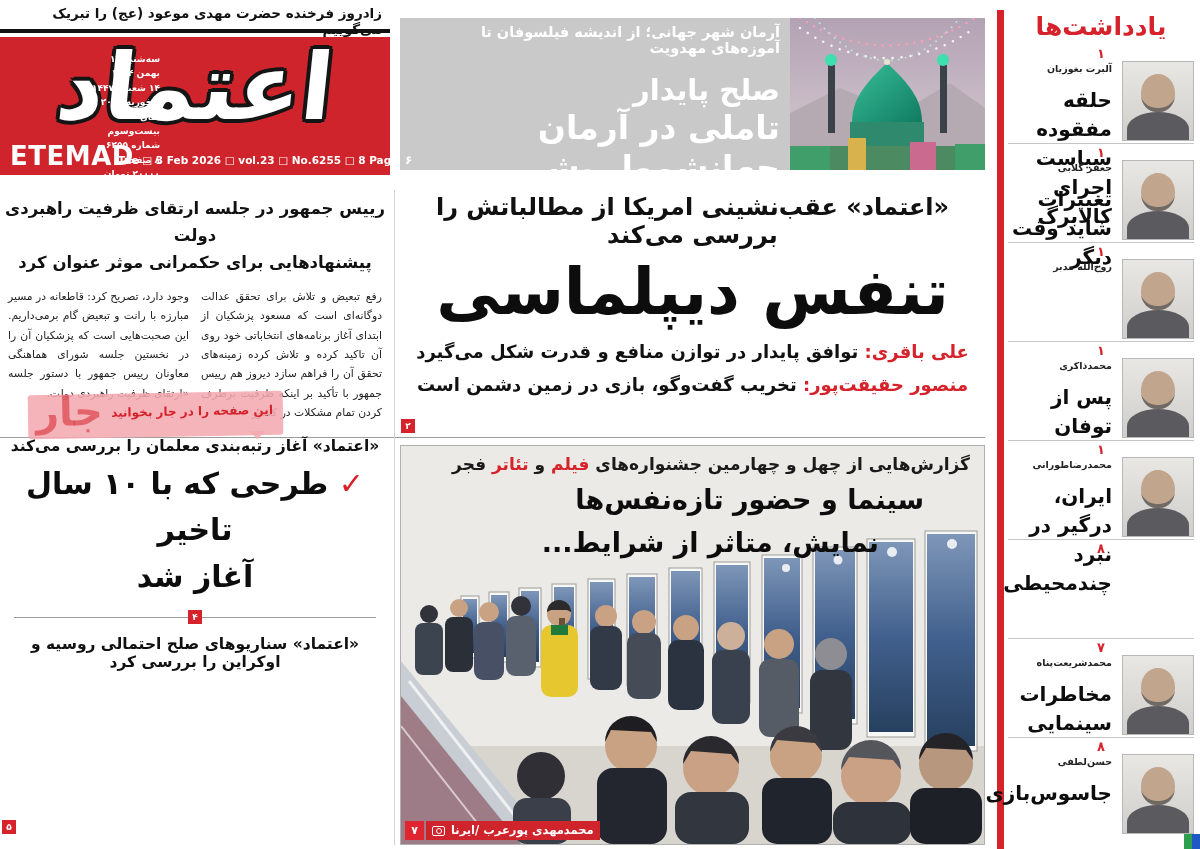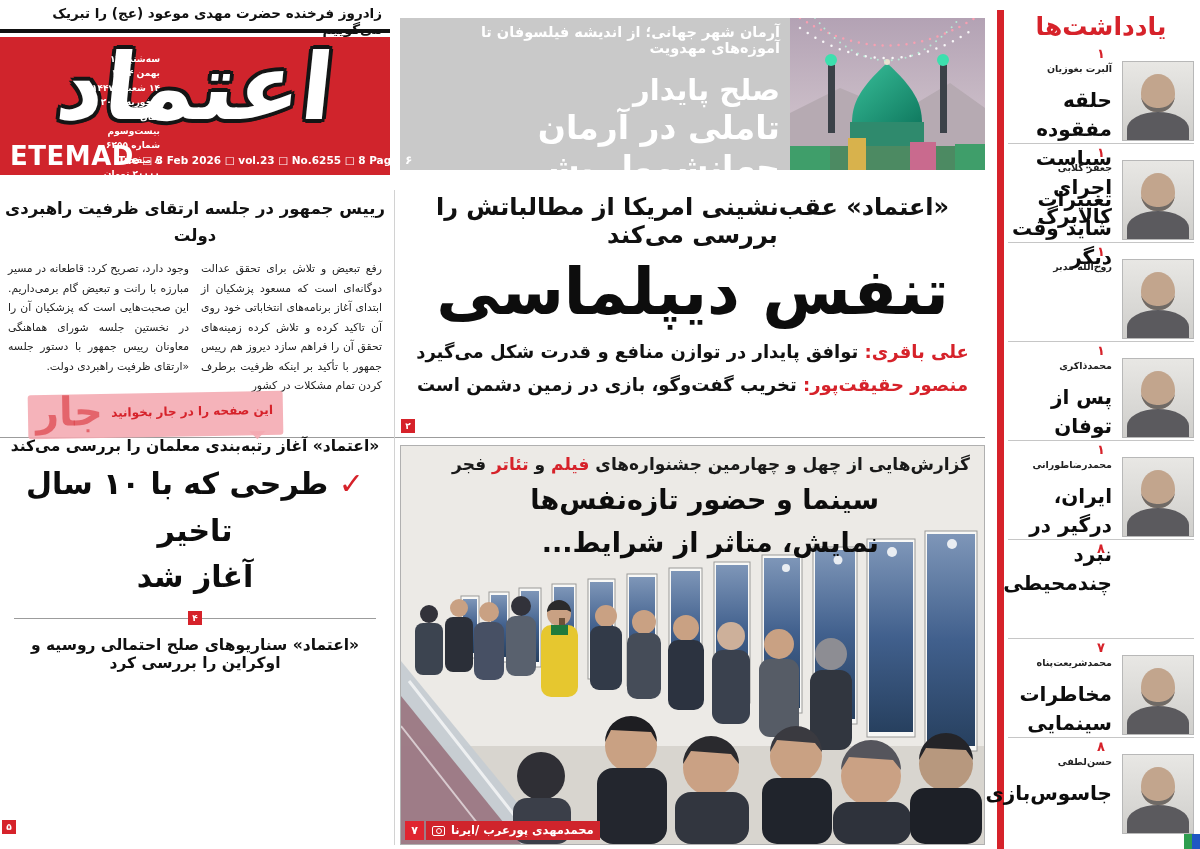--- a/index.html
+++ b/index.html
@@ -43,21 +43,21 @@
   .pagebox { display:inline-block; background:#d6222a; color:#fff; font-size:9px; font-weight:bold;
              width:14px; height:14px; line-height:14px; text-align:center; }
   .lead-page { position:absolute; left:1px; bottom:2px; }
   .mid-rule { position:absolute; top:437px; left:0; width:985px; height:1px; background:#9c9c9c; }
 
   
   .festival { position:absolute; top:445px; left:400px; width:585px; height:400px; border:1px solid #b0b0b0; background:#bef264; }
   .festival svg { position:absolute; top:0; left:0; }
   .fest-text { position:absolute; top:8px; right:0; left:0; direction:rtl; text-align:right; z-index:3; }
   .fest-kicker { font-size:17px; font-weight:bold; color:#1a1a1a; padding-right:14px; }
-  .fest-t1 { font-size:27px; font-weight:bold; color:#0d0d0d; padding-right:105px; margin-top:10px; }
+  .fest-t1 { font-size:27px; font-weight:bold; color:#0d0d0d; padding-right:60px; margin-top:10px; }
   .fest-t2 { font-size:27px; font-weight:bold; color:#0d0d0d; padding-right:105px; margin-top:12px; }
   .fest-caption { position:absolute; left:4px; bottom:4px; display:flex; align-items:center; z-index:4; }
   .fest-capnum { background:#e02530; color:#fff; width:19px; height:19px; line-height:19px; text-align:center;
                  font-size:11px; font-weight:bold; }
   .fest-capbar { background:#d0242c; color:#fff; height:19px; line-height:19px; font-size:11.5px; font-weight:bold;
                  padding:0 6px; margin-left:2px; display:flex; align-items:center; direction:rtl; }
   .cam { display:inline-block; width:13px; height:10px; border:1.5px solid #fff; border-radius:2px; position:relative; margin-right:6px; }
   .cam::after { content:""; position:absolute; left:3px; top:1.5px; width:4px; height:4px; border:1.3px solid #fff; border-radius:50%; }
 
   
@@ -298,33 +298,34 @@
         <span class="cam"></span>
       </div>
     </div>
   </div>
 
   <div class="vline"></div>
 
   <div class="lcol">
     <div class="s1-kicker">
       <div>رییس جمهور در جلسه ارتقای ظرفیت راهبردی دولت</div>
+      <div>پیشنهادهایی برای حکمرانی موثر عنوان کرد</div>
     </div>
     <div class="s1-body">
       <div>رفع تبعیض و تلاش برای تحقق عدالت دوگانه‌ای است که مسعود پزشکیان از ابتدای آغاز برنامه‌های انتخاباتی خود روی آن تاکید کرده و تلاش کرده زمینه‌های تحقق آن را فراهم سازد دیروز هم رییس جمهور با تأکید بر اینکه ظرفیت برطرف کردن تمام مشکلات در کشور</div>
       <div>وجود دارد، تصریح کرد: قاطعانه در مسیر مبارزه با رانت و تبعیض گام برمی‌داریم. این صحبت‌هایی است که پزشکیان آن را در نخستین جلسه شورای هماهنگی معاونان رییس جمهور با دستور جلسه «ارتقای ظرفیت راهبردی دولت.</div>
     </div>
     <div class="stamp">
       <div class="stamp-big">جار</div>
       <div class="stamp-small">این صفحه را در جار بخوانید</div>
     </div>
 
     <div style="height:14px"></div>
 
-    <div class="lk" style="margin-top:28px">«اعتماد» آغاز رتبه‌بندی معلمان را بررسی می‌کند</div>
+    <div class="lk" style="">«اعتماد» آغاز رتبه‌بندی معلمان را بررسی می‌کند</div>
     <div class="lh" style="margin-top:6px">
       <div>
         <span class="check">✓</span>
         <span>طرحی که با ۱۰ سال تاخیر</span>
       </div>
       <div>آغاز شد</div>
     </div>
     <div class="ldiv">
       <div class="line"></div>
       <div class="pagebox">۴</div>

